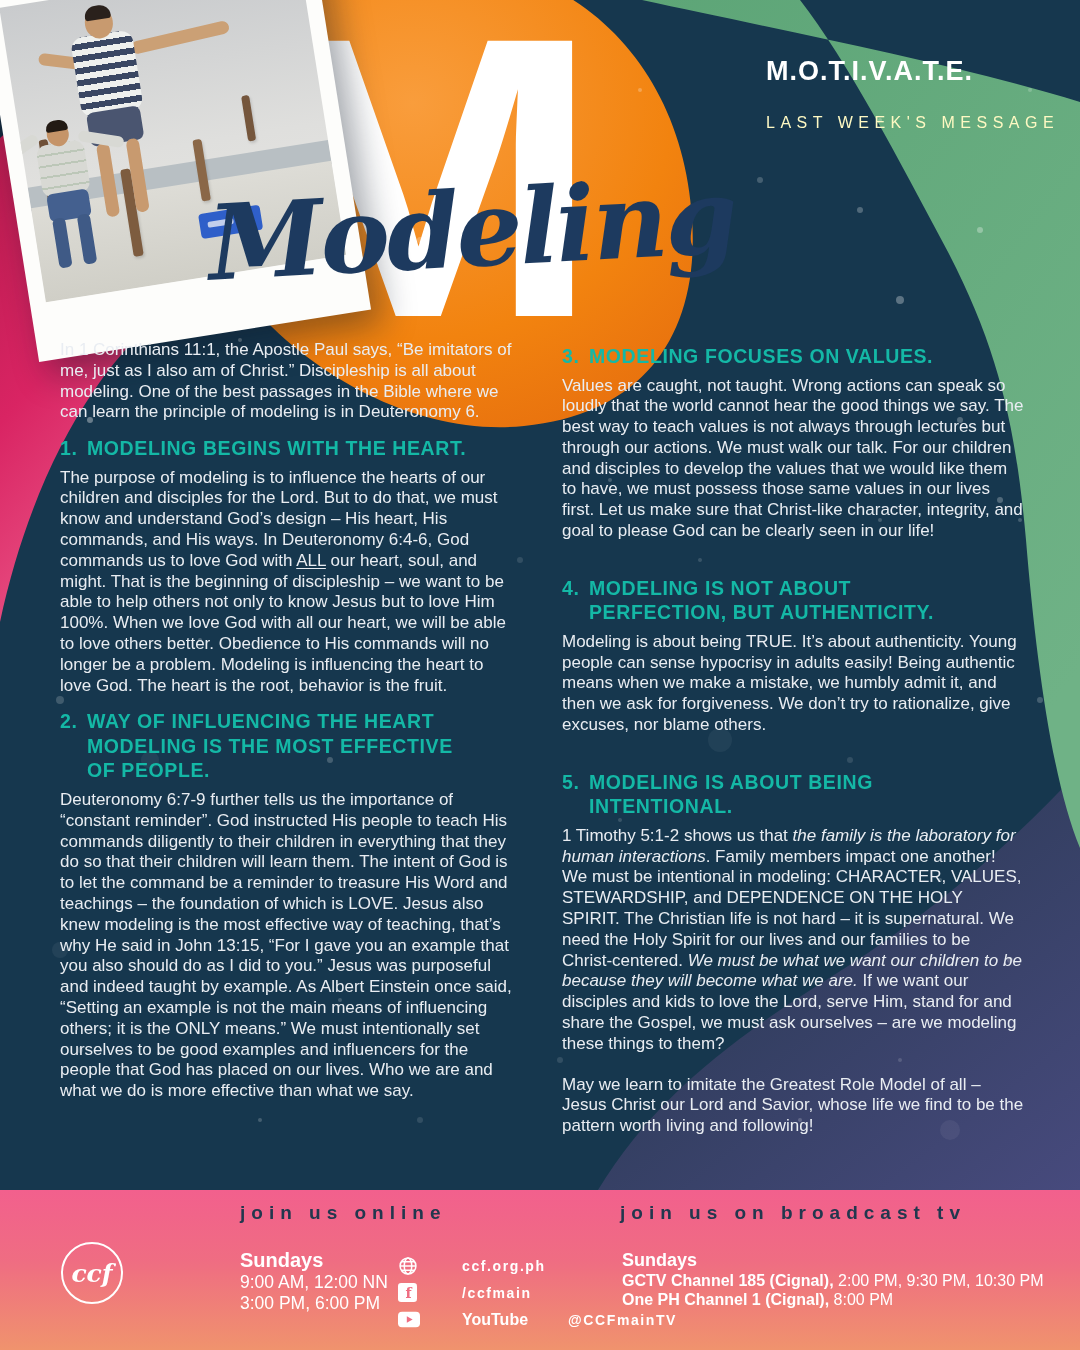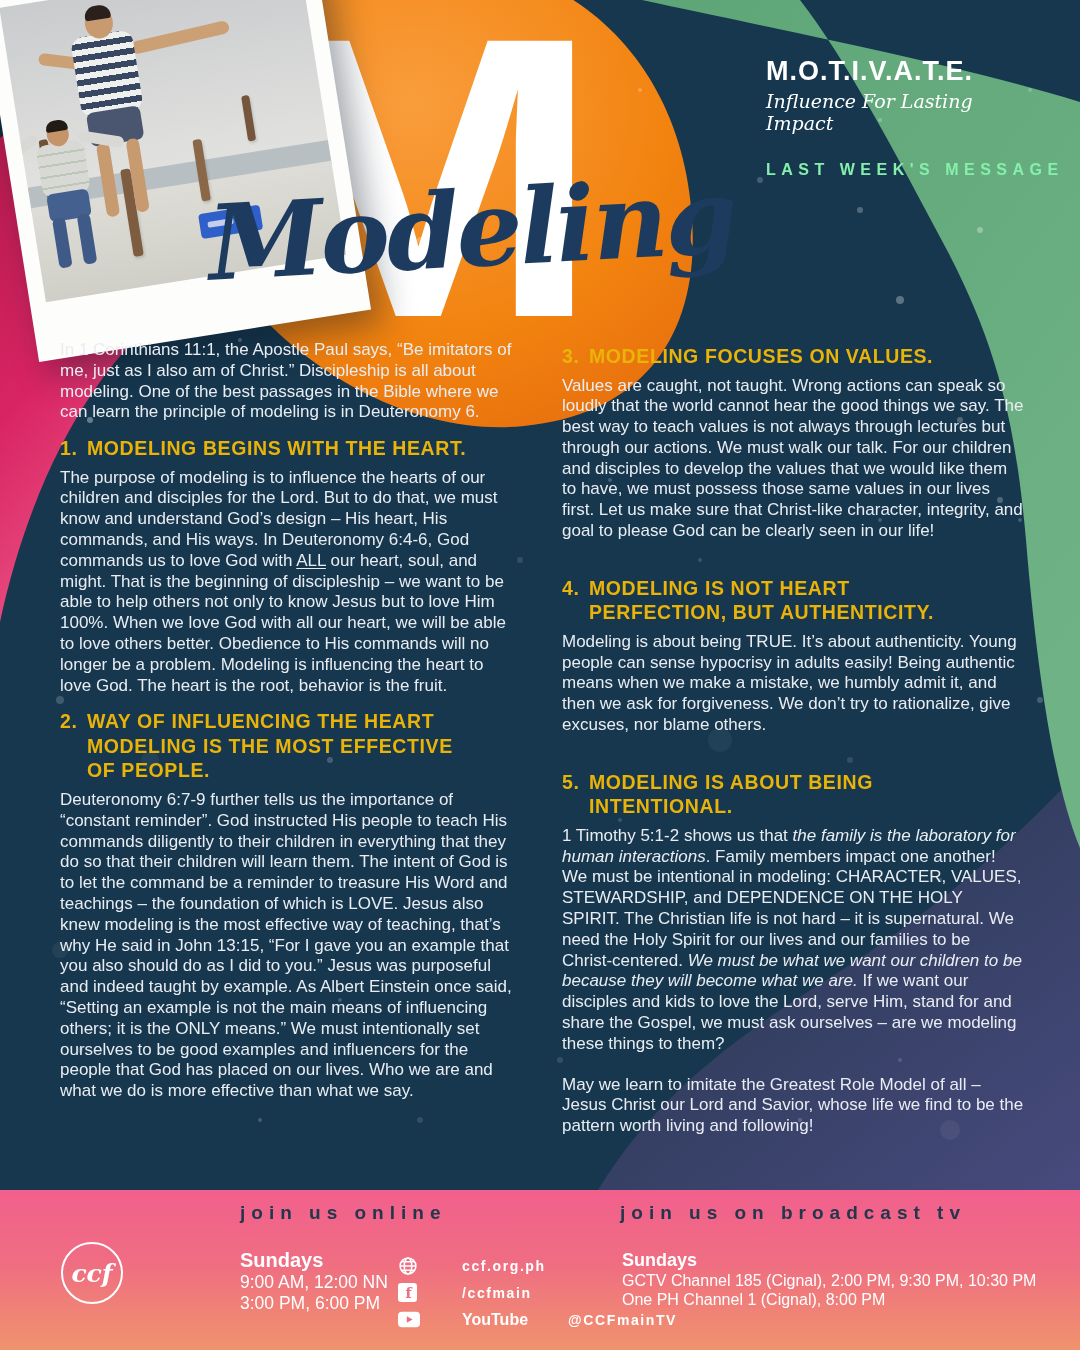--- a/index.html
+++ b/index.html
@@ -60,33 +60,33 @@
     letter-spacing:-10px;}
   .script-title{position:absolute;left:208px;top:168px;font-family:"DejaVu Serif",serif;
     font-style:italic;font-weight:bold;font-size:104px;color:#1d3a5f;
     transform:rotate(-3deg);letter-spacing:-3px;white-space:nowrap;}
 
   
   .brand{position:absolute;right:44px;top:56px;width:270px;text-align:left;color:#fff;}
   .brand-logo{font-size:27px;font-weight:bold;letter-spacing:1px;}
   .brand-tagline{font-family:"DejaVu Serif",serif;font-style:italic;font-size:19px;
     margin-top:3px;}
-  .brand-label{margin-top:27px;color:#86efac;font-size:16px;font-weight:bold;
+  .brand-label{margin-top:27px;color:#fef9c3;font-size:16px;font-weight:normal;
     letter-spacing:5.5px;white-space:nowrap;}
 
   
   .col{position:absolute;top:340px;color:#e9edf2;}
   #col-left{left:60px;width:458px;}
   #col-right{left:562px;width:462px;}
   .body{font-size:17px;line-height:20.8px;margin:0;}
   .body u{text-underline-offset:2px;}
   .sec{margin-top:13px;}
   #col-right .sec{margin-top:34px;}
   #col-right .sec:first-child{margin-top:4px;}
-  .sec-h{display:flex;margin:0 0 7px;color:#eab308;font-size:19.5px;font-weight:bold;
+  .sec-h{display:flex;margin:0 0 7px;color:#14b8a6;font-size:19.5px;font-weight:bold;
     letter-spacing:.6px;line-height:24.5px;}
   .sec-n{flex:0 0 27px;}
   .closing{margin-top:20px;}
 
   
   .footer{position:absolute;left:0;right:0;top:1190px;height:160px;
     background:linear-gradient(180deg,#f2608d 0%,#ef6d82 45%,#f0936d 100%);color:#fff;}
   .ccf-logo{position:absolute;left:61px;top:52px;width:58px;height:58px;border:2.5px solid #fff;
     border-radius:50%;display:flex;align-items:center;justify-content:center;
     font-family:"DejaVu Serif",serif;font-style:italic;font-weight:bold;font-size:25px;}
@@ -96,21 +96,21 @@
   #broadcast-head{left:620px;}
   .f-day{font-weight:bold;font-size:20px;line-height:24px;}
   .online-times{position:absolute;left:240px;top:58px;font-size:17.5px;line-height:21px;}
   .channels{position:absolute;left:398px;top:62px;font-size:14px;font-weight:bold;
     letter-spacing:1.6px;}
   .chan-row{display:flex;align-items:center;height:27px;gap:32px;}
   .chan-row .ic{width:22px;height:20px;margin-right:10px;display:flex;align-items:center;}
   .yt-word{font-family:"Liberation Sans",sans-serif;font-size:16px;font-weight:bold;
     letter-spacing:0;margin-right:8px;}
   .broadcast{position:absolute;left:622px;top:58px;font-size:16px;line-height:18.6px;}
-  .broadcast b{font-weight:normal;}
+  .broadcast b{font-weight:bold;}
 </style>
 </head>
 <body>
 
 <div id="page">
 
   <svg id="bg" viewBox="0 0 1080 1350" xmlns="http://www.w3.org/2000/svg">
     <defs>
       <linearGradient id="gPink" x1="0" y1="0" x2="0.6" y2="1">
         <stop offset="0" stop-color="#a81745"></stop>
@@ -219,21 +219,20 @@
           <div class="legA"></div>
           <div class="legB"></div>
       </div>
     </div>
   </div>
 
   <div class="script-title">Modeling</div>
 
   <div class="brand">
     <div class="brand-logo">M.O.T.I.V.A.T.E.</div>
-    <div class="brand-tagline">Influence For Lasting Impact</div>
     <div class="brand-label">LAST WEEK'S MESSAGE</div>
   </div>
 
   <div id="col-left" class="col">
       <p class="body">In 1 Corinthians 11:1, the Apostle Paul says, “Be imitators of me, just as I also am of Christ.”  Discipleship is all about modeling. One of the best passages in the Bible where we can learn the principle of modeling is in Deuteronomy 6.</p>
       <section class="sec">
         <h2 class="sec-h">
           <span class="sec-n">1.</span>
           <span class="sec-t">
             <div>MODELING BEGINS WITH THE HEART.</div>
@@ -260,21 +259,21 @@
           <span class="sec-t">
             <div>MODELING FOCUSES ON VALUES.</div>
           </span>
         </h2>
         <p class="body">Values are caught, not taught. Wrong actions can speak so loudly that the world cannot hear the good things we say. The best way to teach values is not always through lectures but through our actions. We must walk our talk. For our children and disciples to develop the values that we would like them to have, we must possess those same values in our lives first. Let us make sure that Christ-like character, integrity, and goal to please God can be clearly seen in our life!</p>
       </section>
       <section class="sec">
         <h2 class="sec-h">
           <span class="sec-n">4.</span>
           <span class="sec-t">
-            <div>MODELING IS NOT HEART</div>
+            <div>MODELING IS NOT ABOUT</div>
             <div>PERFECTION, BUT AUTHENTICITY.</div>
           </span>
         </h2>
         <p class="body">Modeling is about being TRUE. It’s about authenticity. Young people can sense hypocrisy in adults easily! Being authentic means when we make a mistake, we humbly admit it, and then we ask for forgiveness. We don’t try to rationalize, give excuses, nor blame others.</p>
       </section>
       <section class="sec">
         <h2 class="sec-h">
           <span class="sec-n">5.</span>
           <span class="sec-t">
             <div>MODELING IS ABOUT BEING</div>

